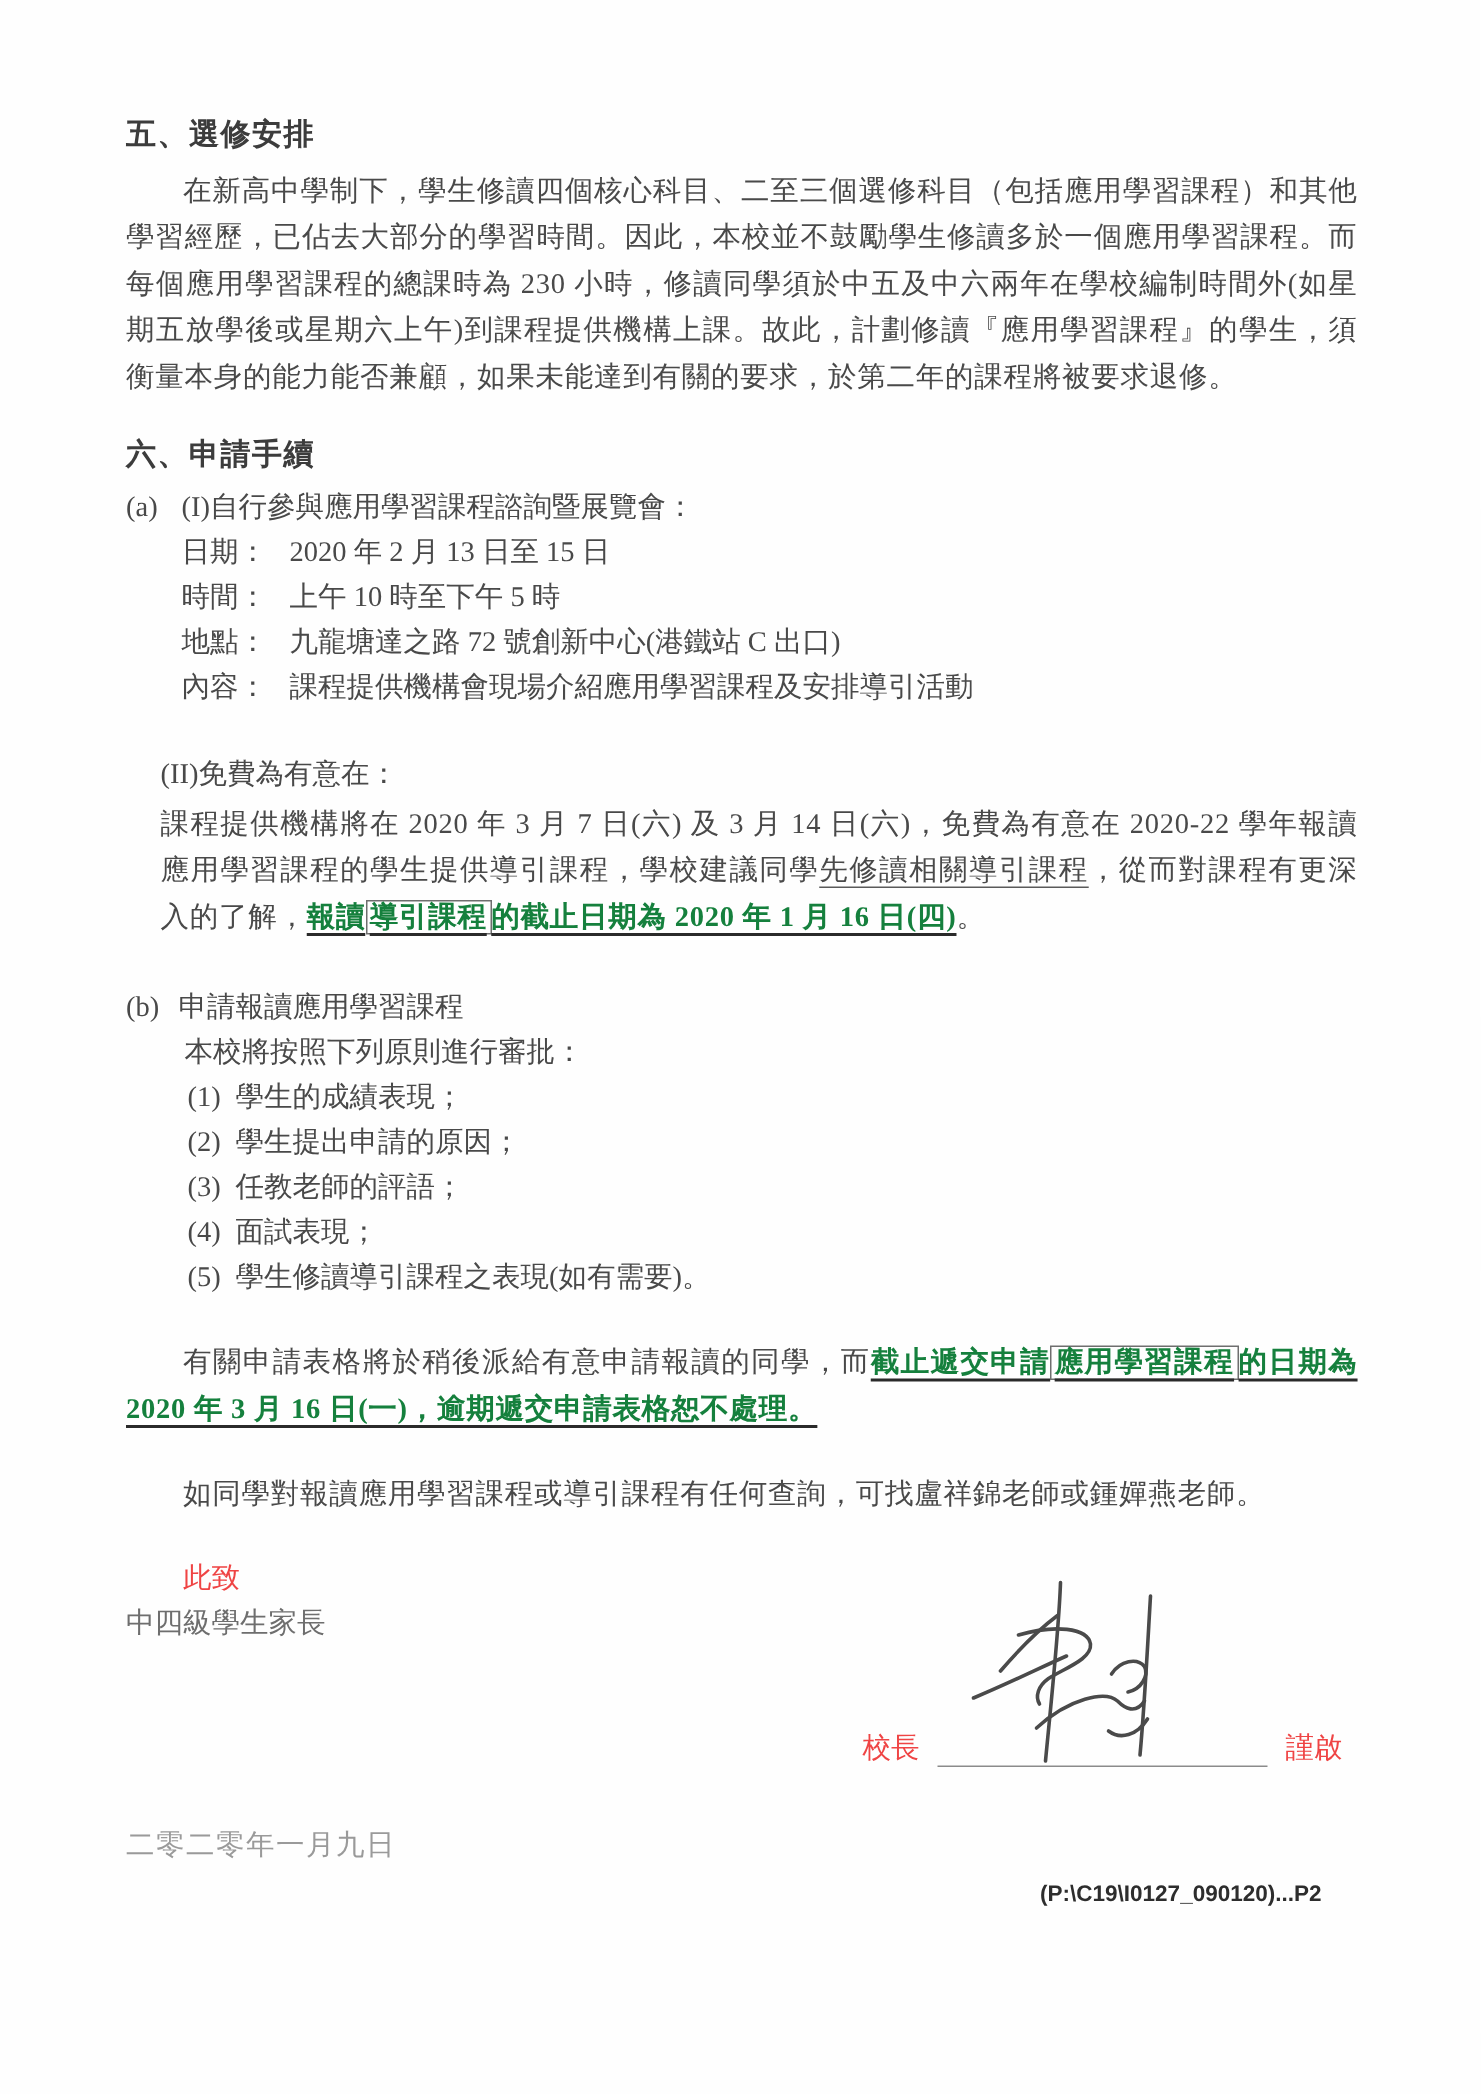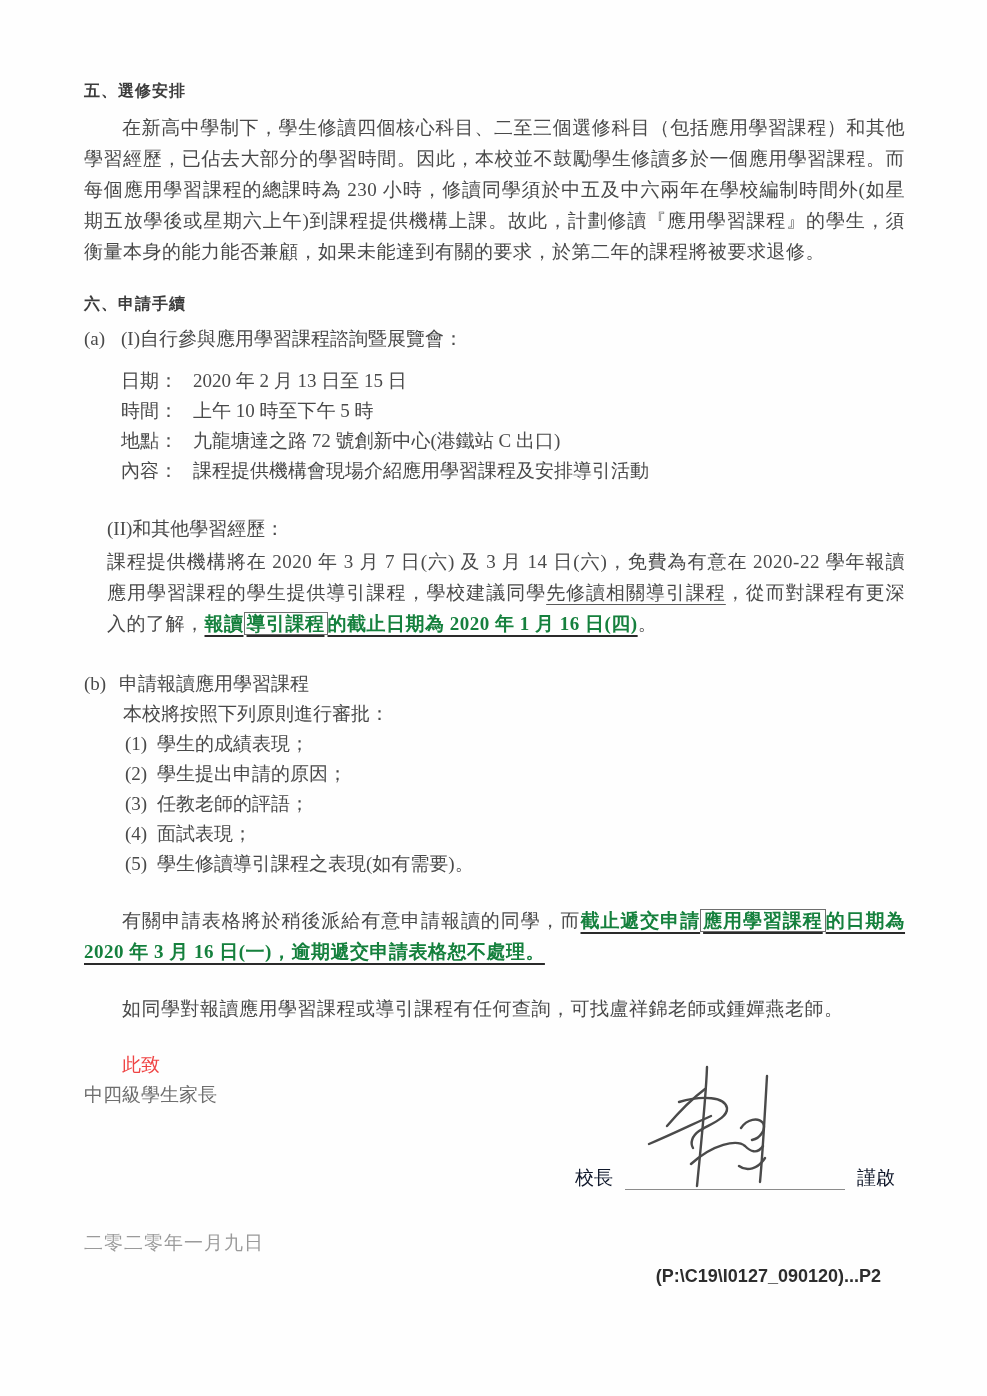--- a/index.html
+++ b/index.html
@@ -9,40 +9,40 @@
     width: 987px;
     height: 1396px;
     background: #fefefe;
     font-family: "Liberation Serif", "DejaVu Serif", serif;
     color: #494949;
     font-size: 19px;
     padding: 78px 82px 0 84px;
     overflow: hidden;
   }
   h2.sec-heading {
-    font-size: 16px;
+    font-size: 20px;
     font-weight: 600;
     color: #3c3c3c;
     line-height: 25px;
     letter-spacing: 1px;
   }
   p.para {
     text-align: justify;
     text-justify: inter-character;
     line-height: 31px;
     letter-spacing: 0.5px;
   }
   .indent2 { text-indent: 2em; }
   .sec5-body { margin-top: 9px; }
   .sec6 { margin-top: 24px; }
   .item-a { display: flex; margin-top: 7px; }
   .item-a .hang { width: 37px; flex: none; line-height: 31px; }
   .item-a .content { flex: 1; }
   .part1-title { line-height: 31px; }
-  .details { margin-top: 12px; }
+  .details { margin-top: 0; }
   .d-row { display: flex; line-height: 30px; }
   .d-label { width: 58px; flex: none; margin-right: 14px; }
   .d-value { flex: 1; }
   .part2-wrap { margin-left: -14px; }
   .part2-title { margin-top: 28px; line-height: 30px; }
   .part2-body { margin-top: 2px; }
   .item-b { display: flex; margin-top: 30px; }
   .item-b .hang { width: 35px; flex: none; line-height: 30px; }
   .item-b .content { flex: 1; }
   .item-b .b-title { line-height: 30px; }
@@ -83,21 +83,21 @@
     position: absolute;
     left: 62px;
     top: -8px;
     width: 170px;
     height: 128px;
   }
   .sig-row {
     display: flex;
     align-items: flex-start;
     padding-top: 94px;
-    color: #0f172a;
+    color: #ef4444;
     line-height: 24px;
   }
   .sig-line {
     flex: 1;
     height: 24px;
     margin: 0 12px;
     border-bottom: 1.2px solid #8b8b8b;
   }
   .sig-name {
     margin-left: 46px;
@@ -107,21 +107,21 @@
     color: #5f5f5f;
     letter-spacing: 4px;
   }
   .date-line { line-height: 30px; color: #9a9a9a; letter-spacing: 1px; }
   .footer-line {
     margin-top: 8px;
     text-align: right;
     padding-right: 24px;
     font-family: "Liberation Sans", "DejaVu Sans", sans-serif;
     font-weight: bold;
-    font-size: 18px;
+    font-size: 15px;
     color: #2d2d2d;
   }
 </style>
 </head>
 <body>
 
 <div class="page">
 
   <section>
     <h2 class="sec-heading">五、選修安排</h2>
@@ -149,21 +149,21 @@
             <span class="d-label">地點：</span>
             <span class="d-value">九龍塘達之路 72 號創新中心(港鐵站 C 出口)</span>
           </div>
           <div class="d-row">
             <span class="d-label">內容：</span>
             <span class="d-value">課程提供機構會現場介紹應用學習課程及安排導引活動</span>
           </div>
         </div>
 
         <div class="part2-wrap">
-          <p class="part2-title">(II)和其他學習經歷：</p>
+          <p class="part2-title">(II)免費為有意在：</p>
           <p class="para part2-body"><span>課程提供機構將在 2020 年 3 月 7 日(六) 及 3 月 14 日(六)，免費為有意在 2020-22 學年報讀應用學習課程的學生提供導引課程，學校建議同學</span><span class="u">先修讀相關導引課程</span><span>，從而對課程有更深入的了解，</span><span class="bu">報讀</span><span class="bu boxed">導引課程</span><span class="bu">的截止日期為 2020 年 1 月 16 日(四)</span><span>。</span></p>
         </div>
       </div>
     </div>
 
     <div class="item-b">
       <span class="hang">(b)</span>
       <div class="content">
         <p class="b-title">申請報讀應用學習課程</p>
         <p class="b-subtitle">本校將按照下列原則進行審批：</p>

